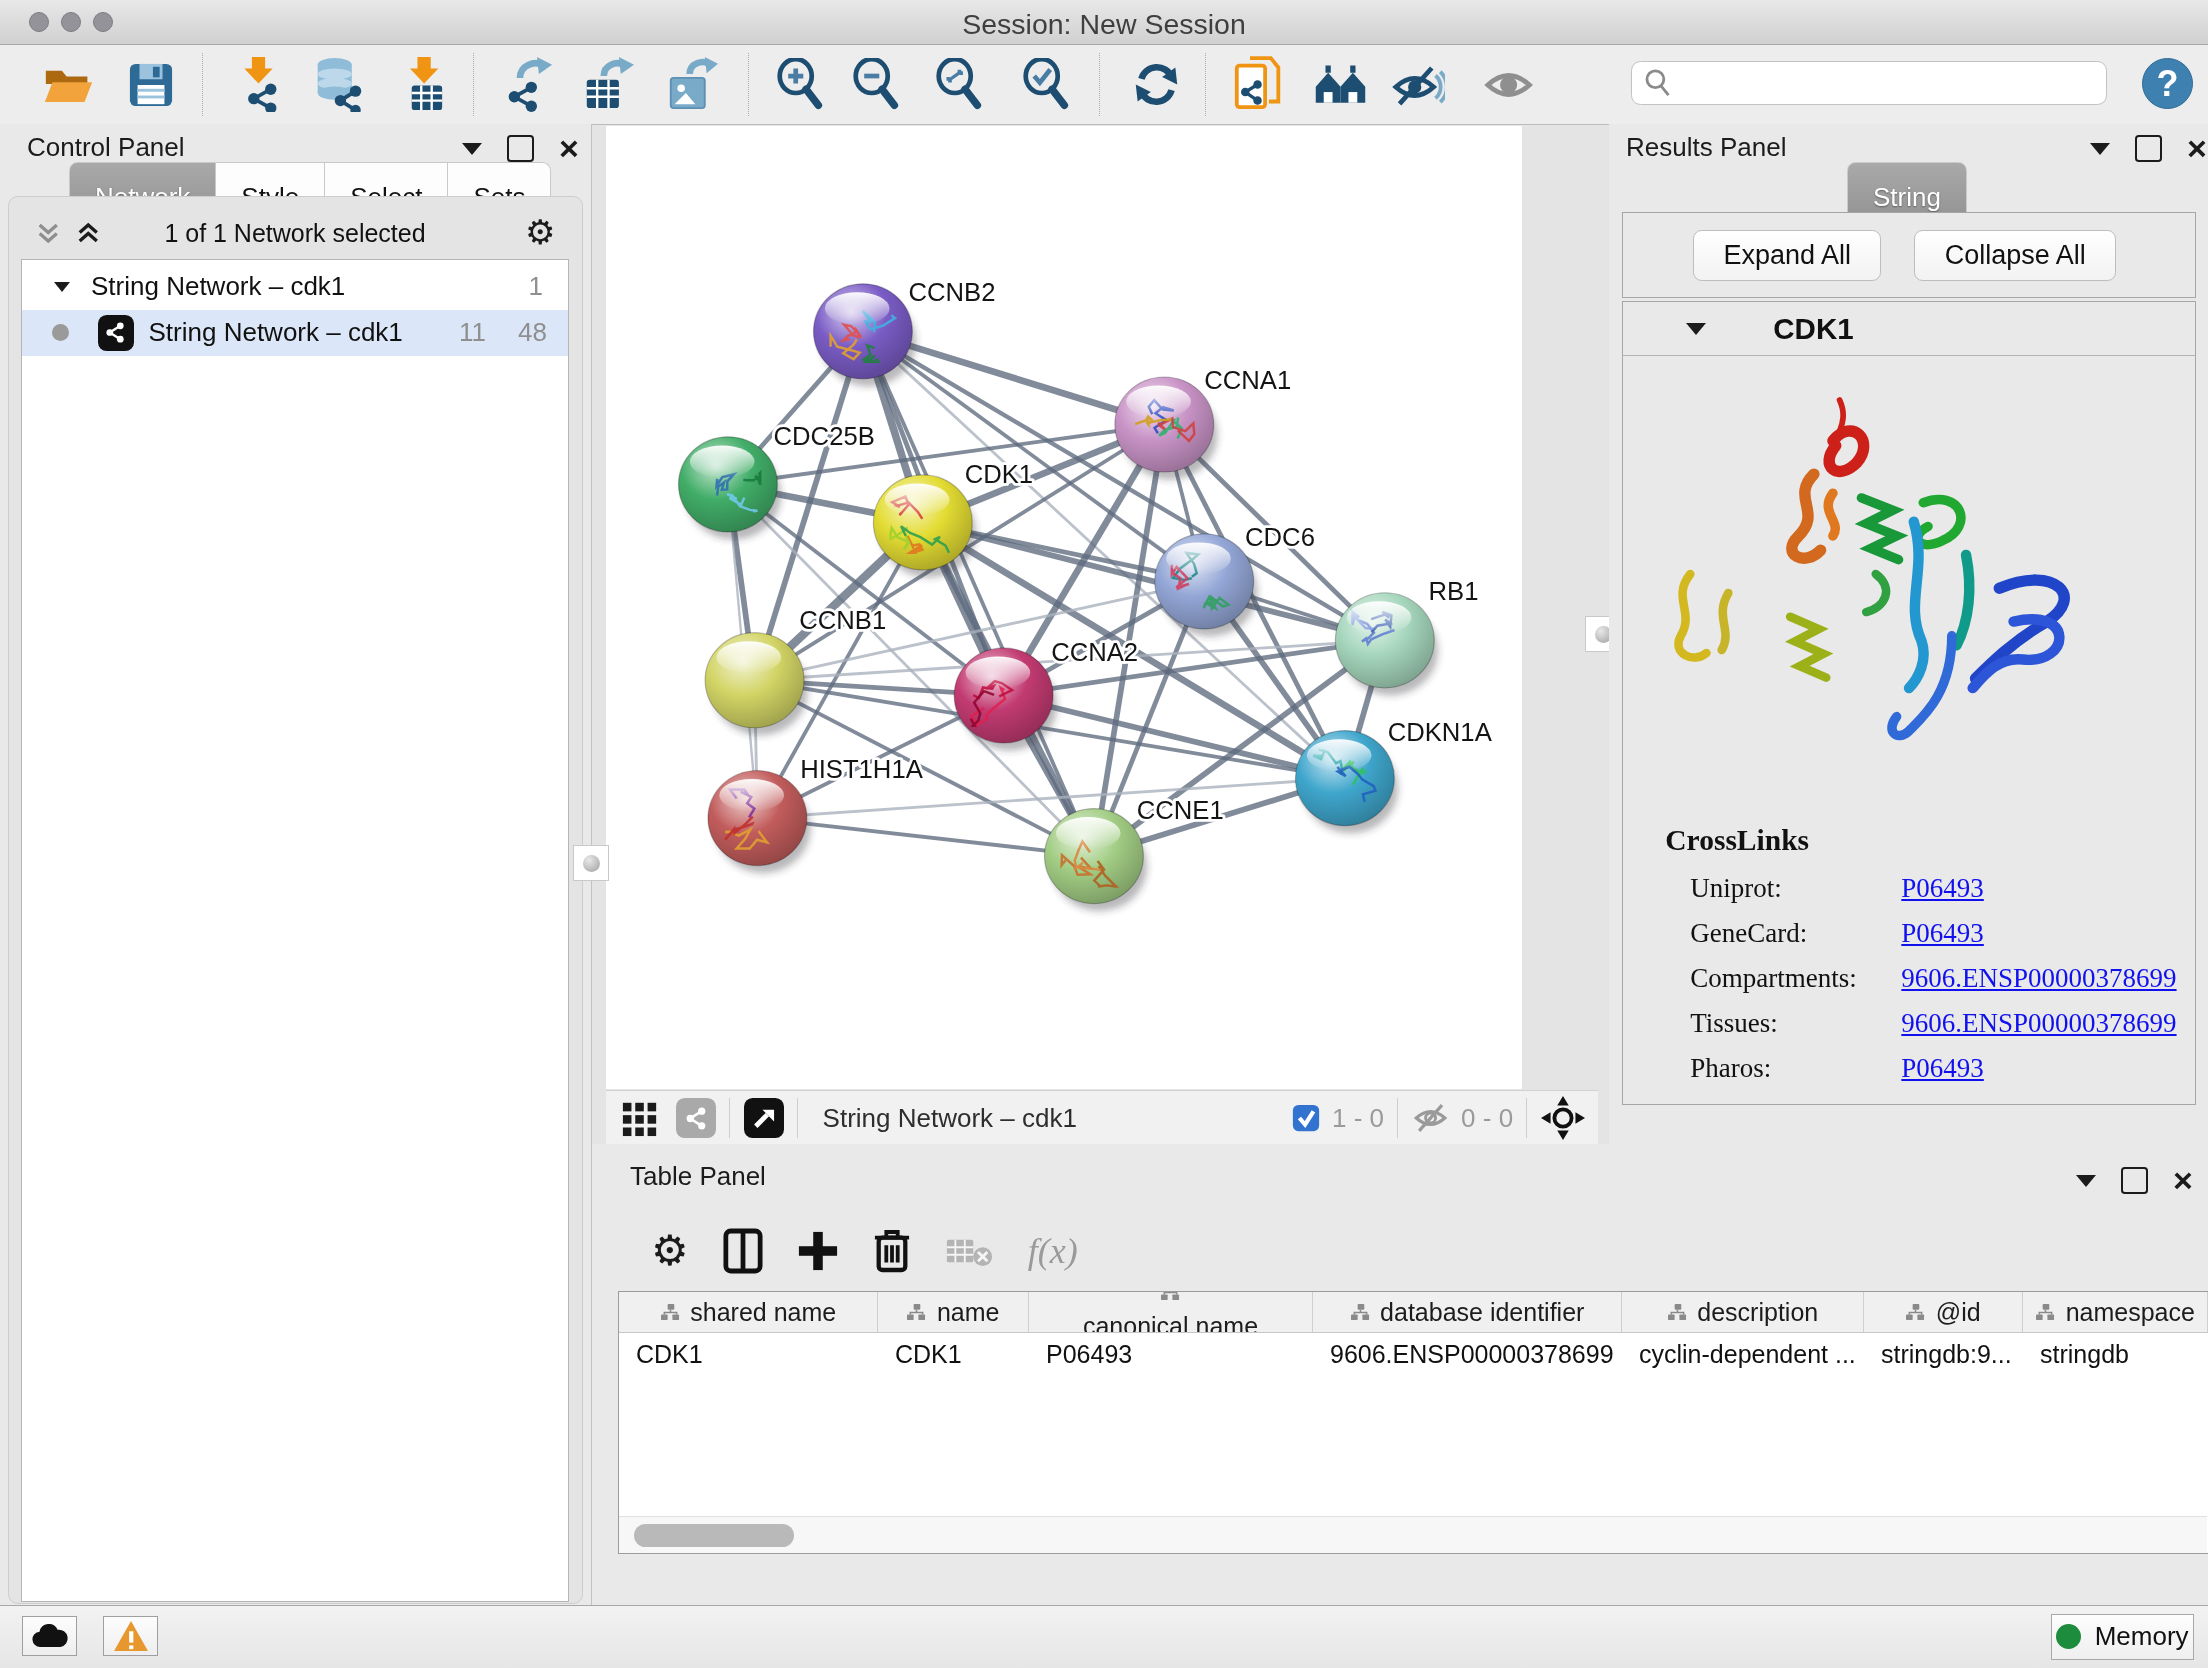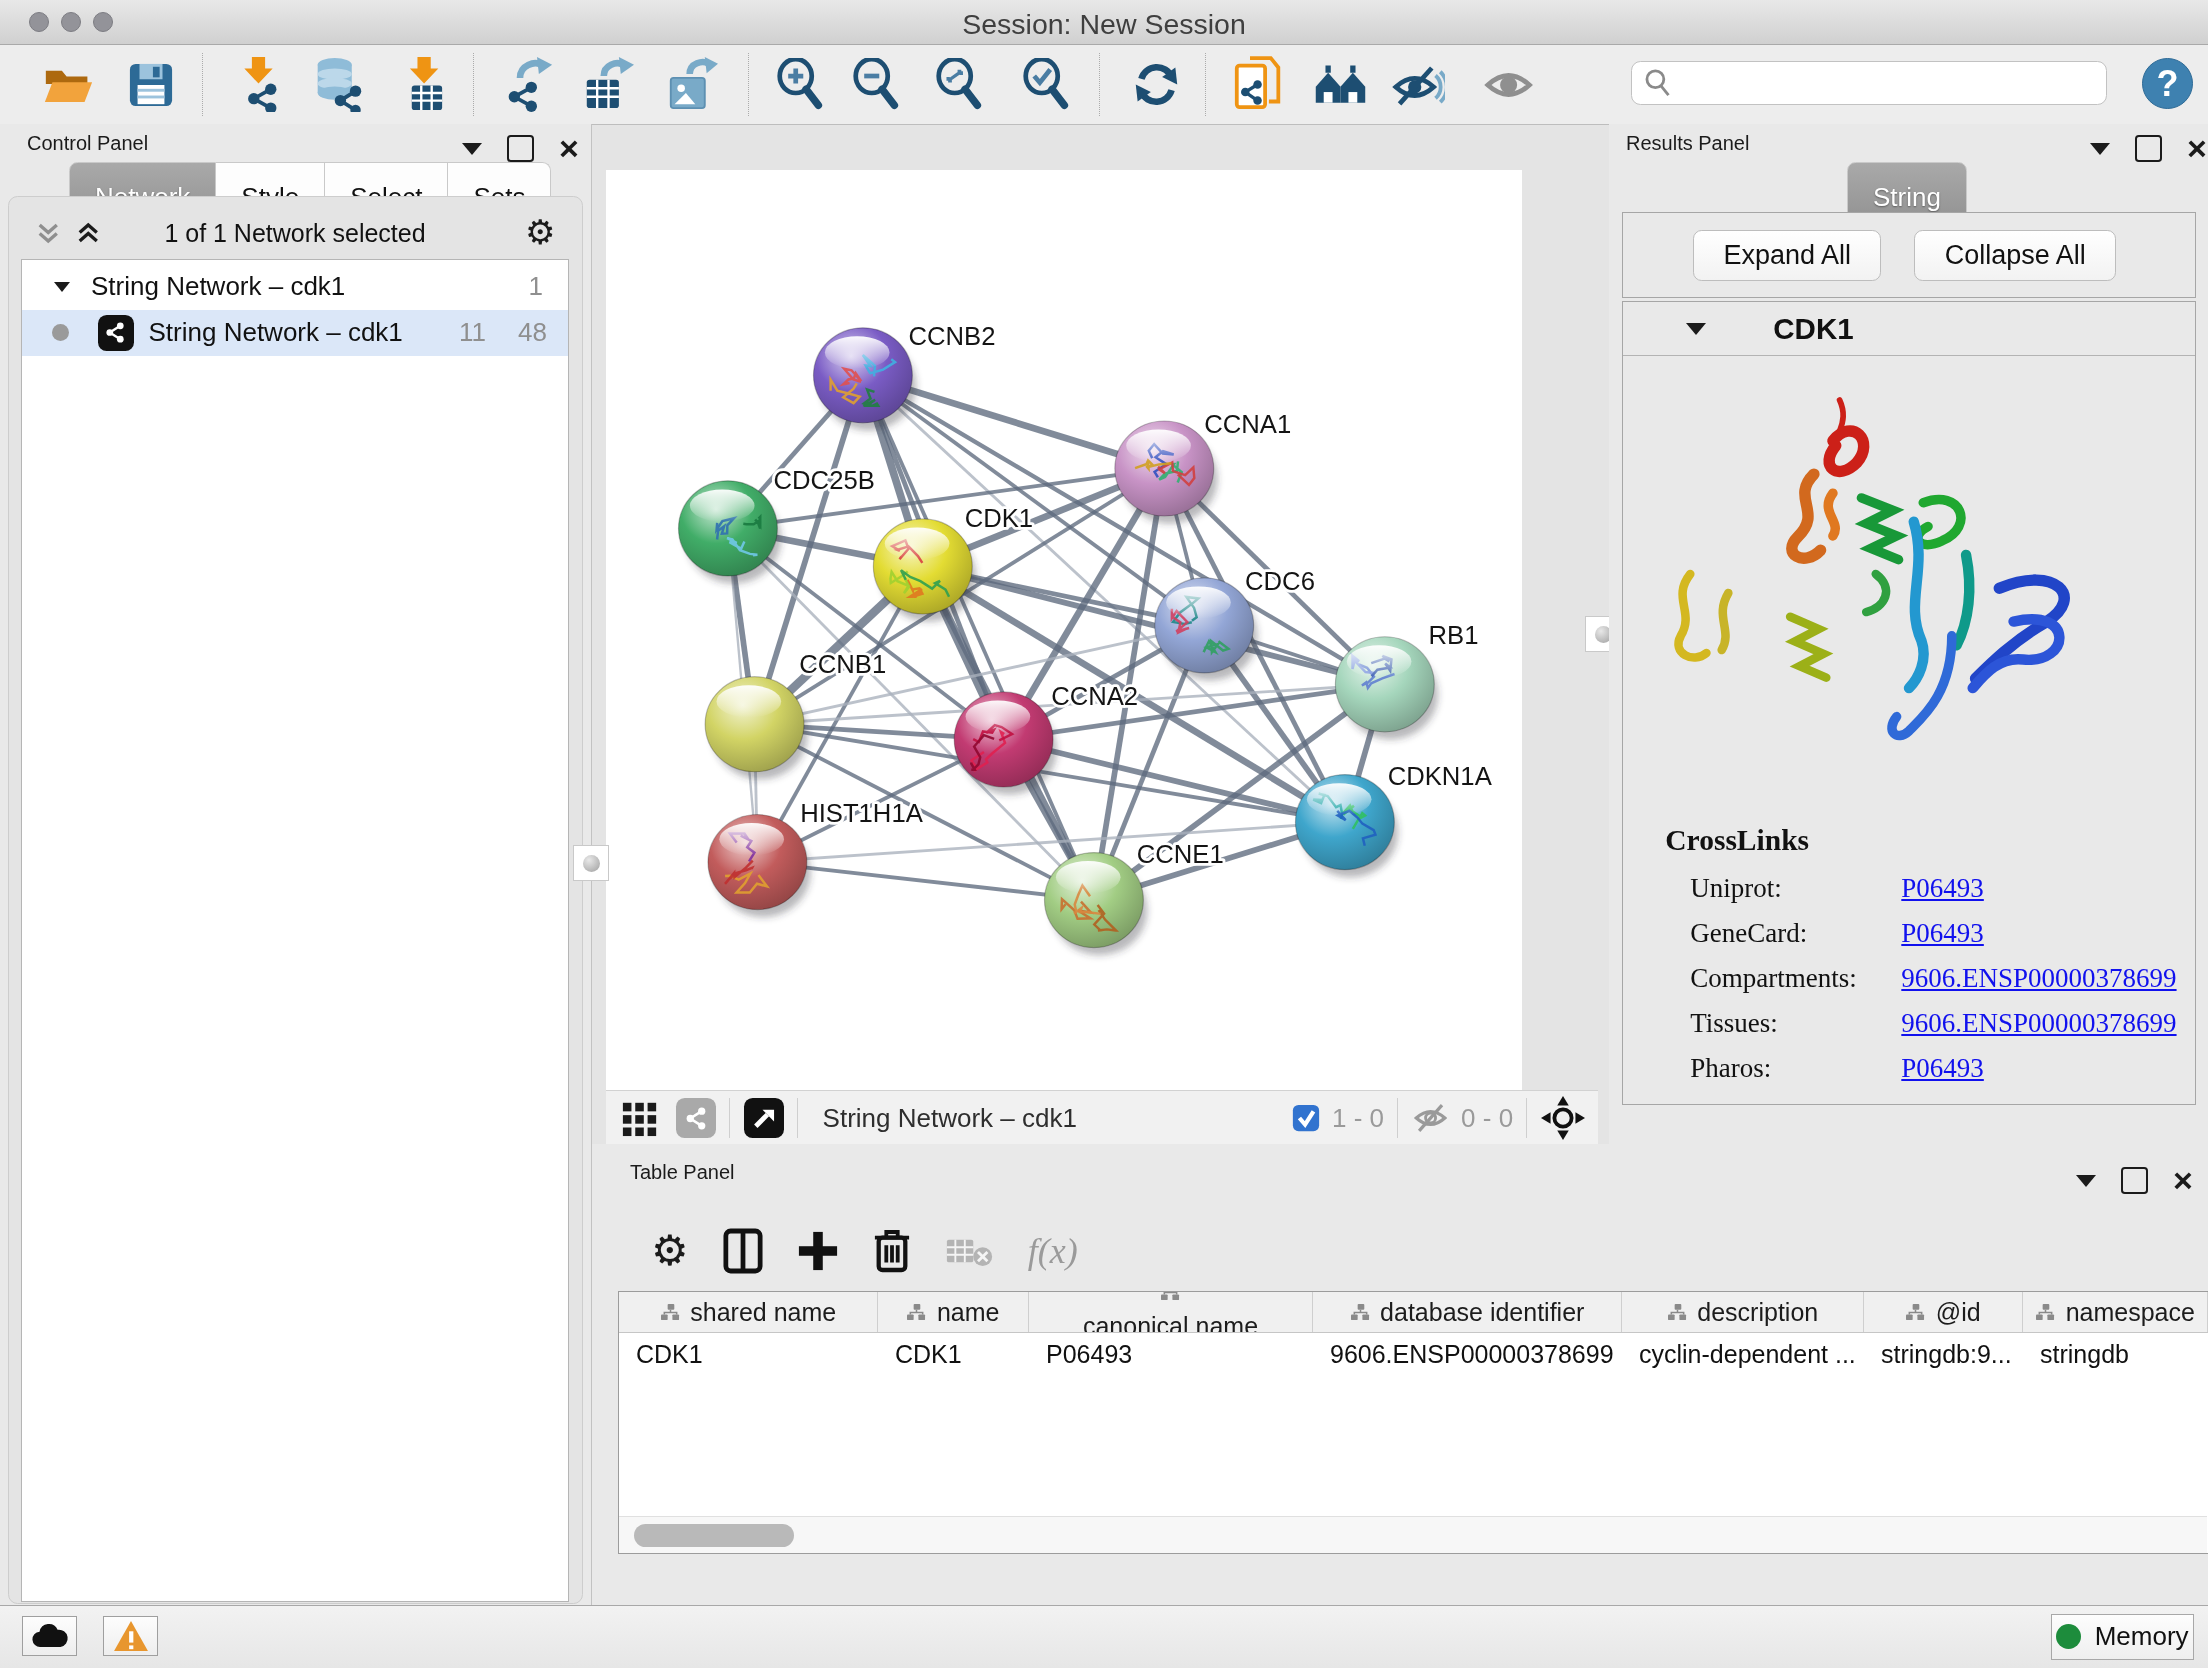--- a/index.html
+++ b/index.html
@@ -17,21 +17,21 @@
   .title-text{width:100%;text-align:center;top:7.6px;font-size:28.5px;color:#3f3f3f;font-weight:400;}
   
   .toolbar{left:0;top:45px;width:2208px;height:79px;background:#ededed;border-bottom:1.9px solid #bdbdbd;}
   .tbtn{top:13.3px;width:53px;height:53px;display:flex;align-items:center;justify-content:center;}
   .tsep{top:7.6px;height:63px;border-left:1.9px dotted #ababab;width:0;}
   .searchbox{left:1631px;top:16px;width:476px;height:44px;background:#fff;border:1.9px solid #c2c2c2;border-radius:9.5px;display:flex;align-items:center;padding-left:11.4px;box-sizing:border-box;}
   .searchbox input{border:none;outline:none;font-size:25px;width:399px;background:transparent;}
   .helpbtn{left:2142px;top:13.3px;width:49px;height:49px;border-radius:50%;background:#3e81b0;color:#fff;
     font-size:36px;font-weight:bold;display:flex;align-items:center;justify-content:center;border:1.9px solid #2d6a96;}
   
-  .panel-title{font-size:20px;color:#1b1b1b;}
+  .panel-title{font-size:26px;color:#1b1b1b;}
   .pbtns{display:flex;align-items:center;gap:25px;}
   .tri-down{width:0;height:0;border-left:10.5px solid transparent;border-right:10.5px solid transparent;border-top:12.4px solid #1b1b1b;}
   .float-box{width:23px;height:23px;border:2.9px solid #1b1b1b;border-radius:3.8px;}
   .close-x{font-size:34px;font-weight:bold;color:#1b1b1b;line-height:23px;}
   .tab{display:inline-block;padding:16px 25px;height:36px;line-height:36px;font-size:26px;color:#111;
     background:#fdfdfd;border:1px solid #c9c9c9;border-left:none;}
   .tab:first-child{border-left:1px solid #c9c9c9;border-radius:8.6px 0 0 8.6px;}
   .tab:last-child{border-radius:0 8.6px 8.6px 0;}
   .tab.active{background:linear-gradient(#a9a9a9,#8f8f8f);color:#fff;text-shadow:0 1px 1.9px rgba(0,0,0,.4);}
   .tabs-round .tab{border-radius:0;}
@@ -39,21 +39,21 @@
   .tabs-round .tab:last-child{border-radius:0 8.6px 8.6px 0;}
   
   .control-panel{left:0;top:124px;width:591px;height:1482px;background:#e9e9e9;border-right:1px solid #c2c2c2;}
   .cp-inner{left:7.6px;top:72px;width:573px;height:1406px;background:#e4e4e4;border:1px solid #cdcdcd;border-radius:9.5px;}
   .tree-box{left:21px;top:135px;width:548px;height:1343px;background:#fff;border:1px solid #b5b5b5;box-sizing:border-box;}
   .tree-row{height:46px;display:flex;align-items:center;font-size:26px;color:#111;}
   .tree-row.selected{background:#dbe7f8;}
   .count{color:#8f8f8f;}
   .share-chip{width:36px;height:36px;border-radius:8.6px;background:#111;display:flex;align-items:center;justify-content:center;}
   
-  .net-canvas{left:606px;top:126px;width:916px;height:963px;background:#fff;margin-top:44px;}
+  .net-canvas{left:606px;top:126px;width:916px;height:963px;background:#fff;}
   .net-toolbar{left:606px;top:1090px;width:992px;height:54px;background:#f1f1f1;border-top:1px solid #d2d2d2;display:flex;align-items:center;}
   .vline{width:0;height:40px;border-left:1px solid #cfcfcf;margin:0 13.3px;}
   .net-title{font-size:26px;color:#2e2e2e;}
   .gray-num{font-size:26px;color:#9a9a9a;}
   
   .results-panel{left:1609px;top:124px;width:599px;height:1482px;background:#e9e9e9;}
   .rp-box{left:13.3px;background:#e9e9e9;border:1.9px solid #a6a6a6;box-sizing:border-box;}
   .btn{background:linear-gradient(#ffffff,#f2f2f2);border:1px solid #bdbdbd;border-radius:8.6px;font-size:27px;color:#111;
     display:inline-flex;align-items:center;justify-content:center;}
   .gene-desc{font-size:26px;color:#111;}

